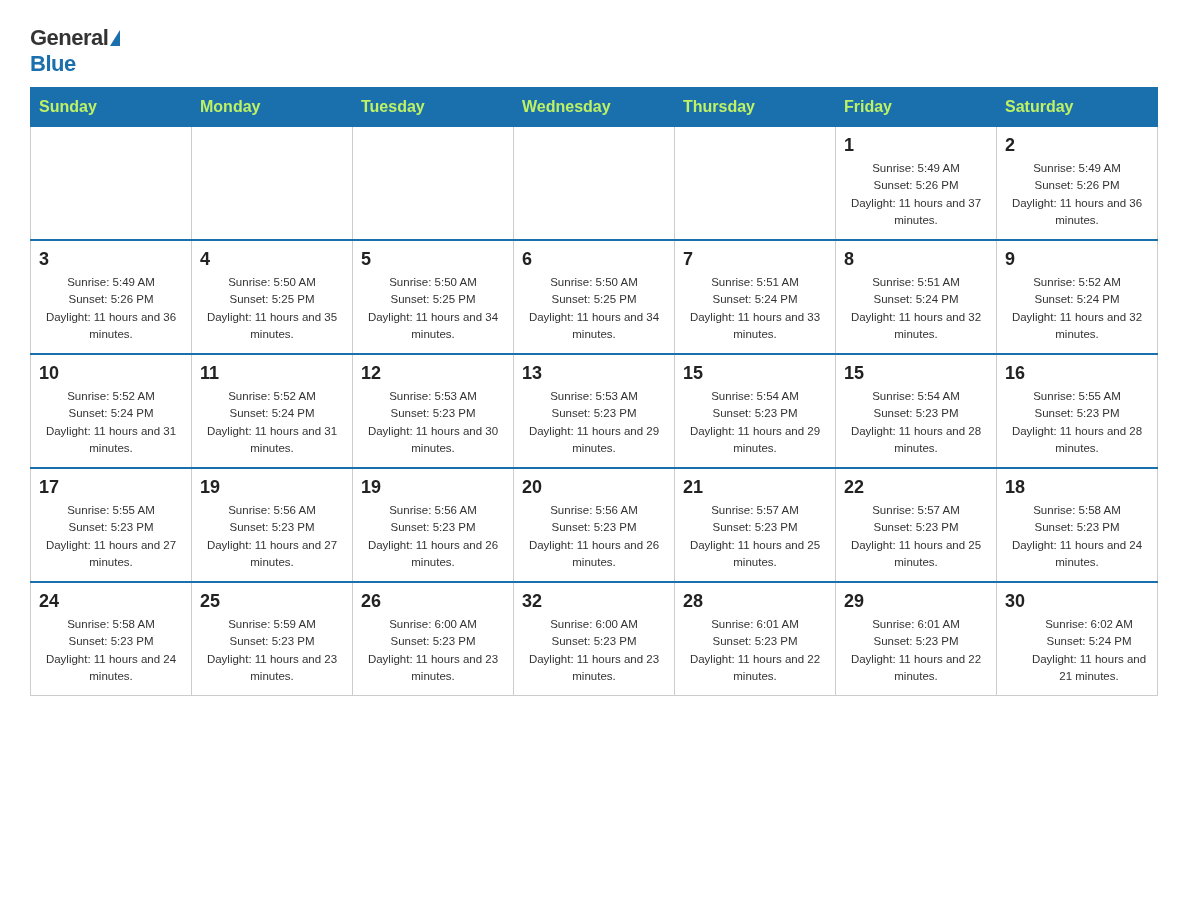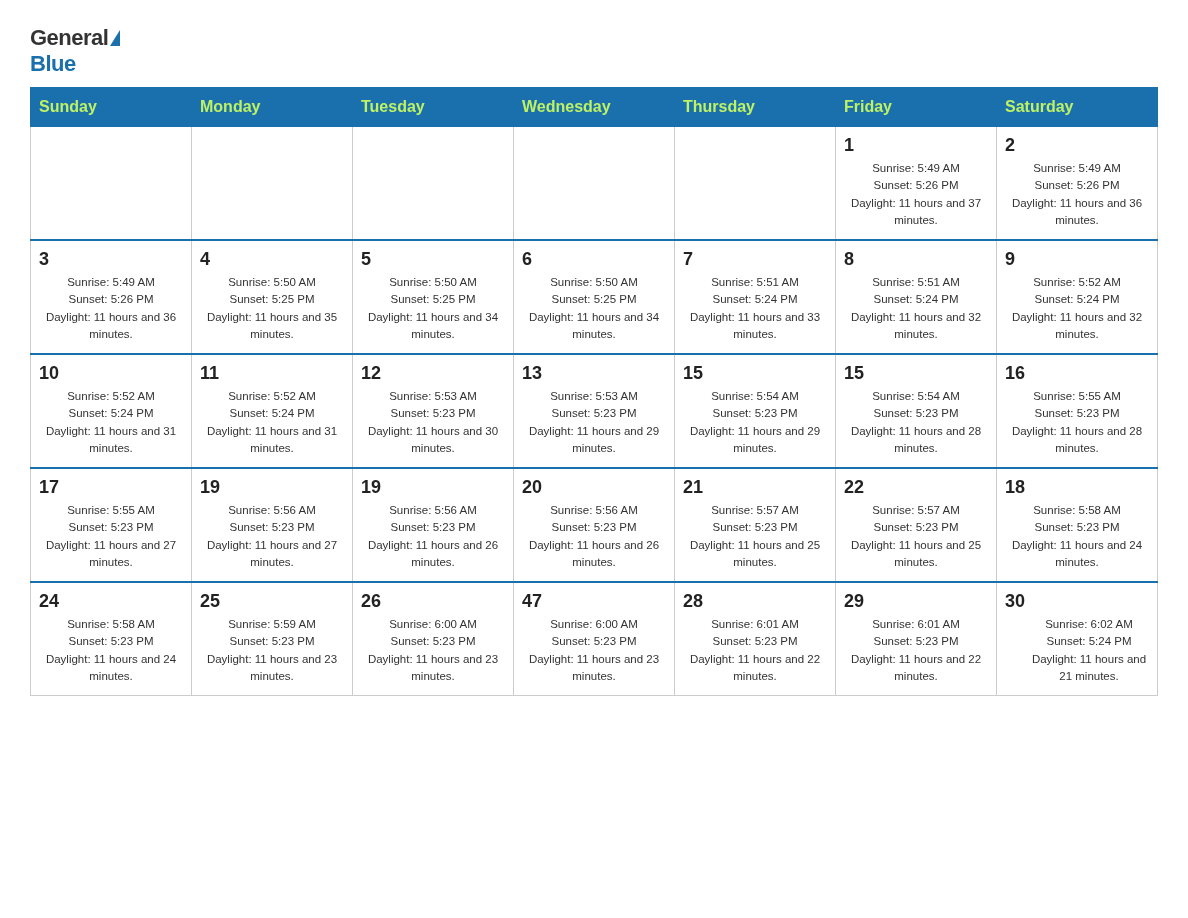--- a/index.html
+++ b/index.html
@@ -292,21 +292,21 @@
 Sunset: 5:23 PM
 Daylight: 11 hours and 23 minutes.</div>
         </td>
         <td>
           <span class="day-number">26</span>
           <div class="day-info" style="white-space: pre-line;">Sunrise: 6:00 AM
 Sunset: 5:23 PM
 Daylight: 11 hours and 23 minutes.</div>
         </td>
         <td>
-          <span class="day-number">47</span>
+          <span class="day-number">32</span>
           <div class="day-info" style="white-space: pre-line;">Sunrise: 6:00 AM
 Sunset: 5:23 PM
 Daylight: 11 hours and 23 minutes.</div>
         </td>
         <td>
           <span class="day-number">28</span>
           <div class="day-info" style="white-space: pre-line;">Sunrise: 6:01 AM
 Sunset: 5:23 PM
 Daylight: 11 hours and 22 minutes.</div>
         </td>

